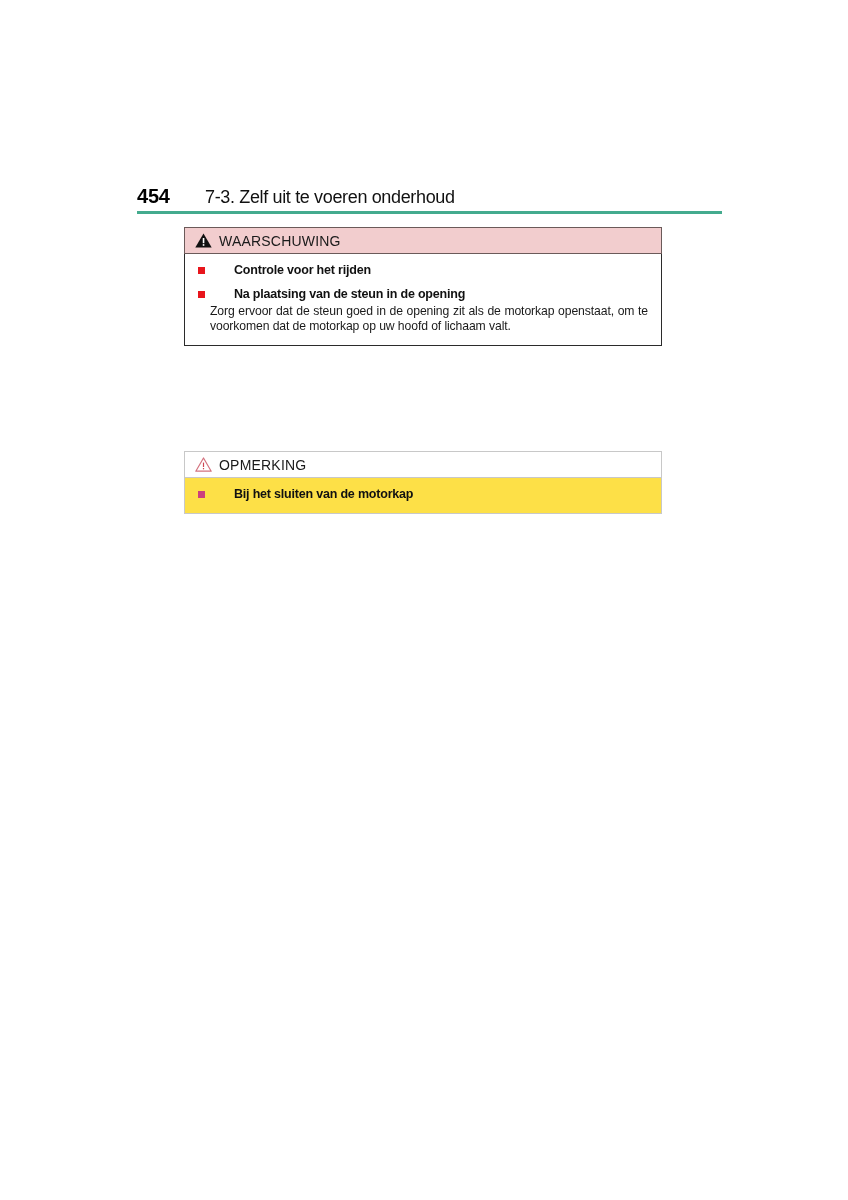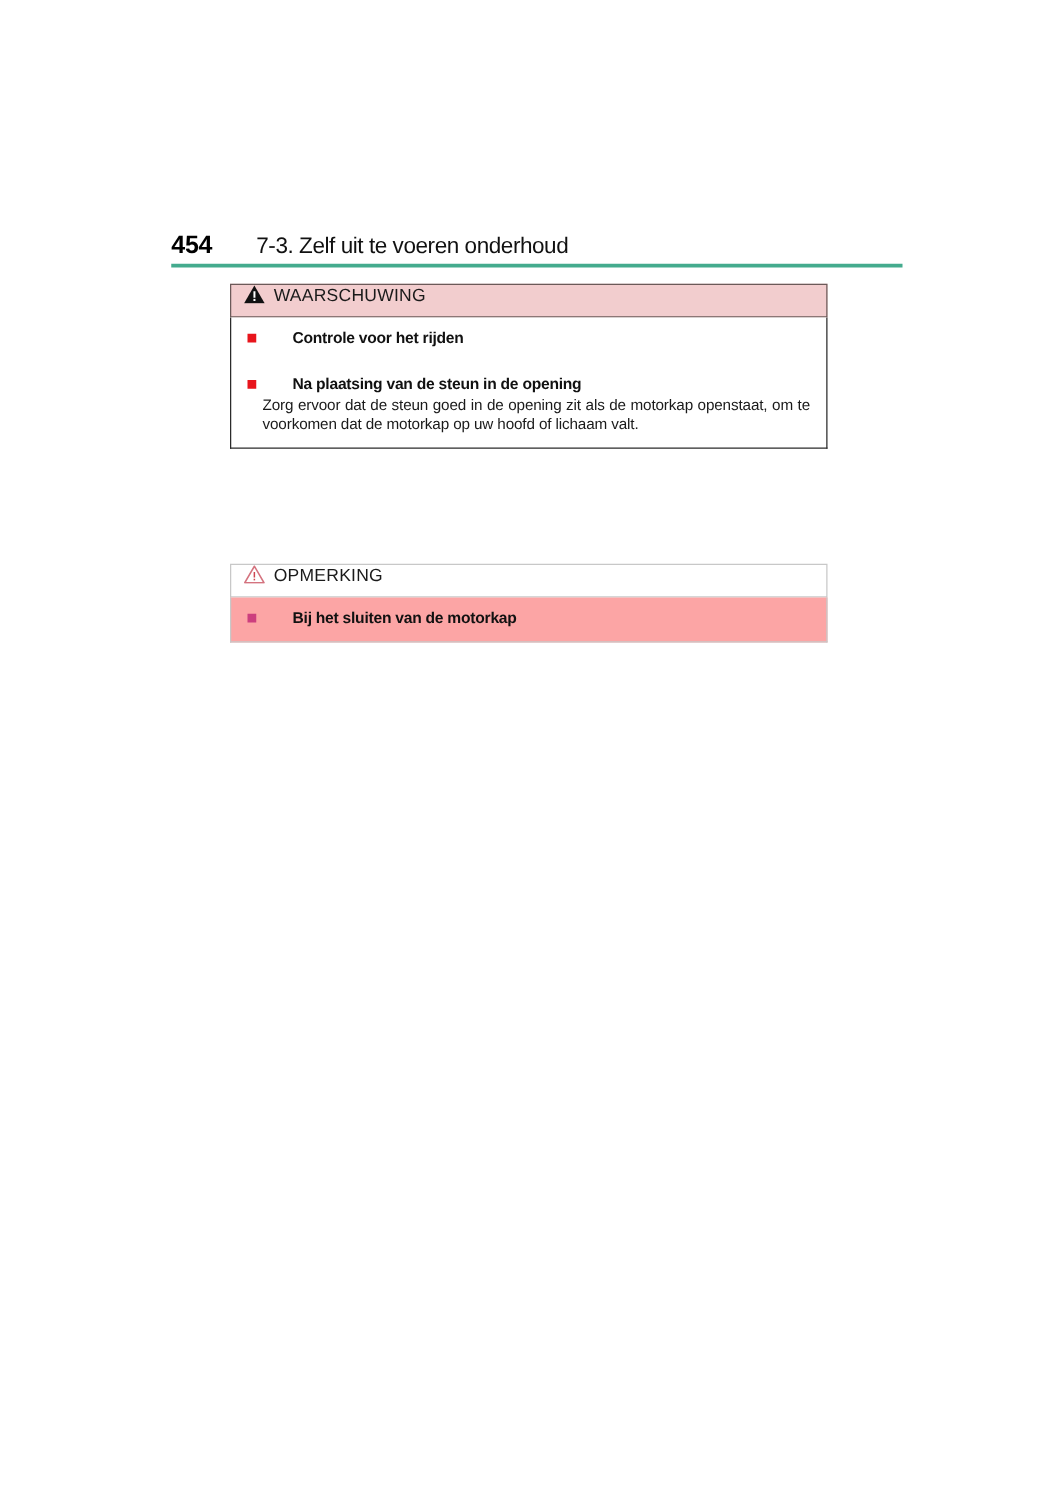--- a/index.html
+++ b/index.html
@@ -58,21 +58,21 @@
   
   .callout {
     position: absolute;
     left: 184px;
     width: 478px;
     box-sizing: border-box;
   }
 
   .callout-head {
     display: flex;
-    align-items: flex-start;
+    align-items: center;
     box-sizing: border-box;
     height: 27px;
     padding-left: 10px;
   }
   .callout-head-label {
     font-size: 14px;
     letter-spacing: 0.2px;
     color: #1a1a1a;
     margin-left: 7px;
   }
@@ -94,40 +94,40 @@
   }
 
   
   .callout-notice .callout-head {
     background: #ffffff;
     border: 1px solid #c8c8c8;
   }
   .callout-notice .callout-body {
     border: 1px solid #c8c8c8;
     border-top: none;
-    background: #fca5a5;
+    background: #fde047;
   }
 
   
   .icon-warning-triangle {
     display: block;
     width: 17px;
     height: 15px;
     flex: 0 0 17px;
   }
   .icon-notice-triangle {
     display: block;
     width: 17px;
     height: 15px;
     flex: 0 0 17px;
   }
 
   
   .item + .item {
-    margin-top: 22px;
+    margin-top: 9px;
   }
   .item-head {
     display: flex;
     align-items: flex-start;
     gap: 24px;
   }
   .bullet {
     width: 7px;
     height: 7px;
     margin-top: 4px;

